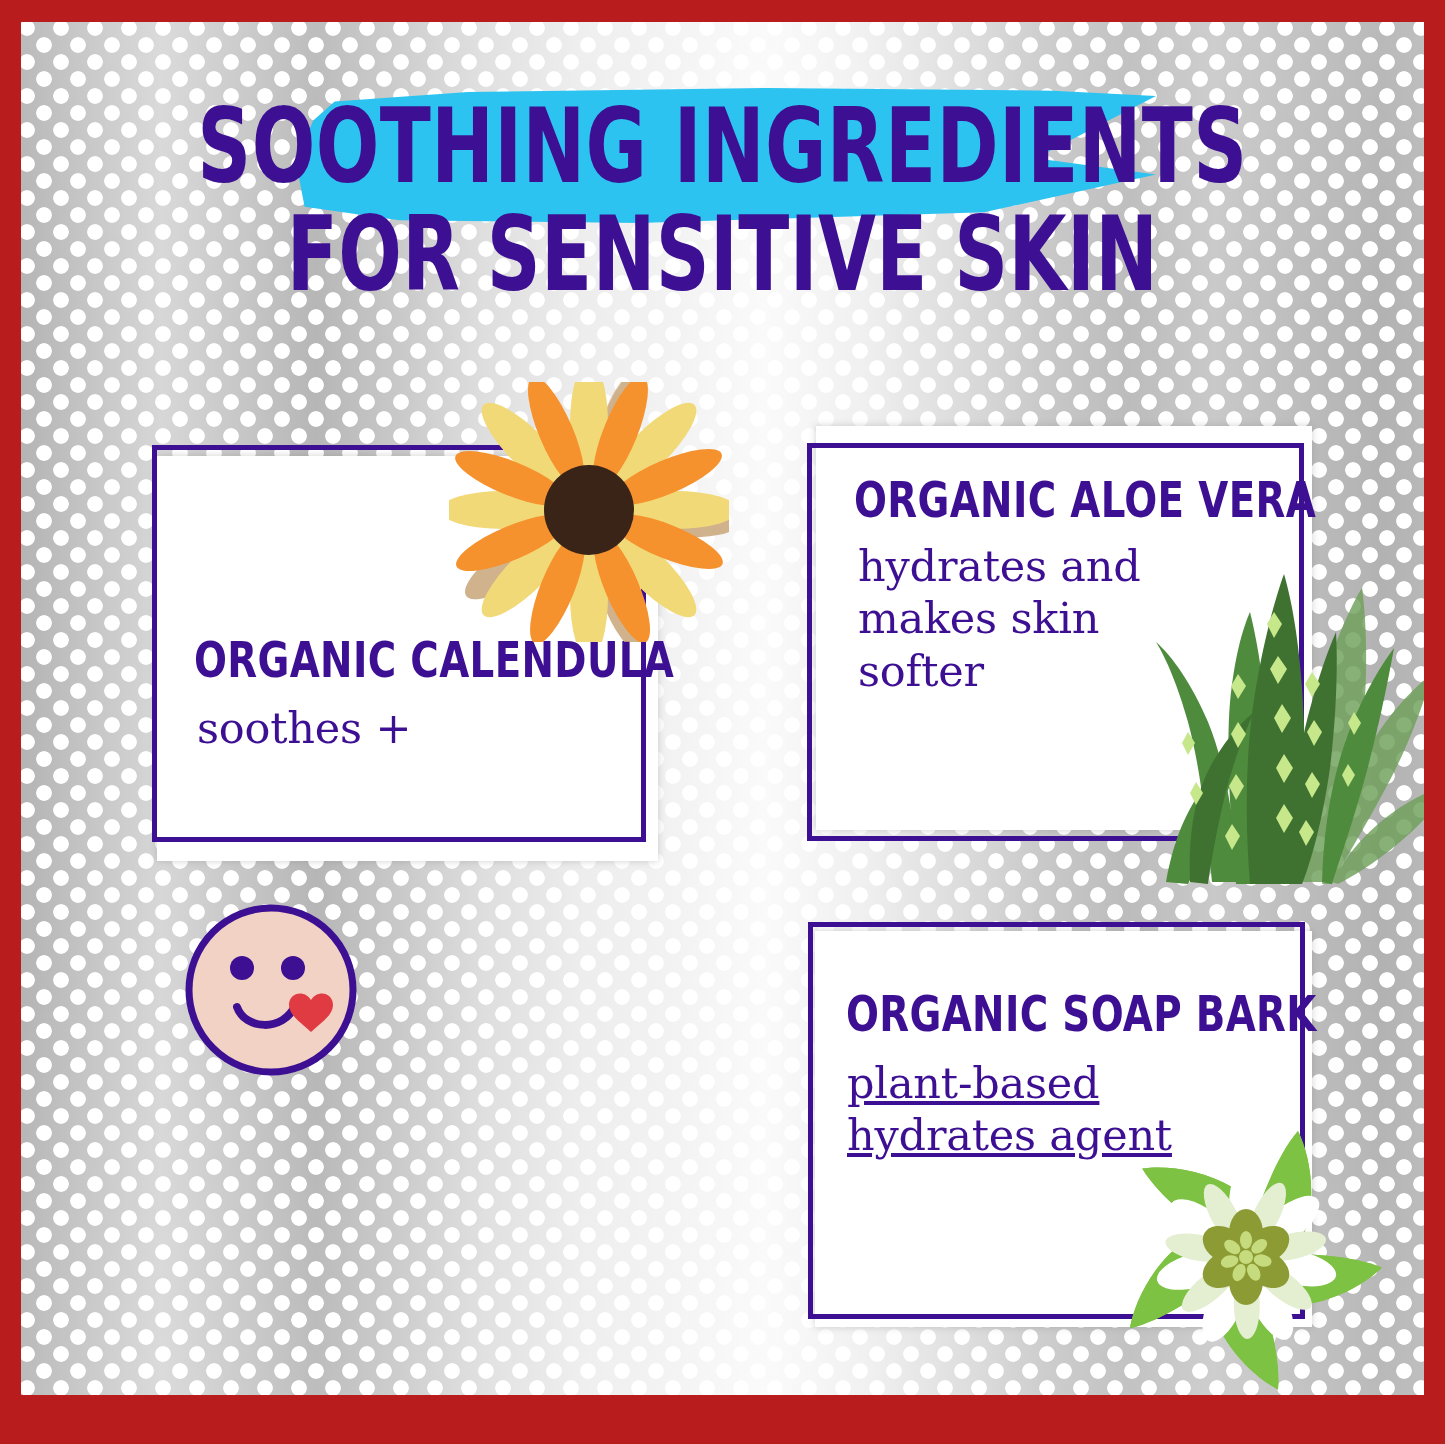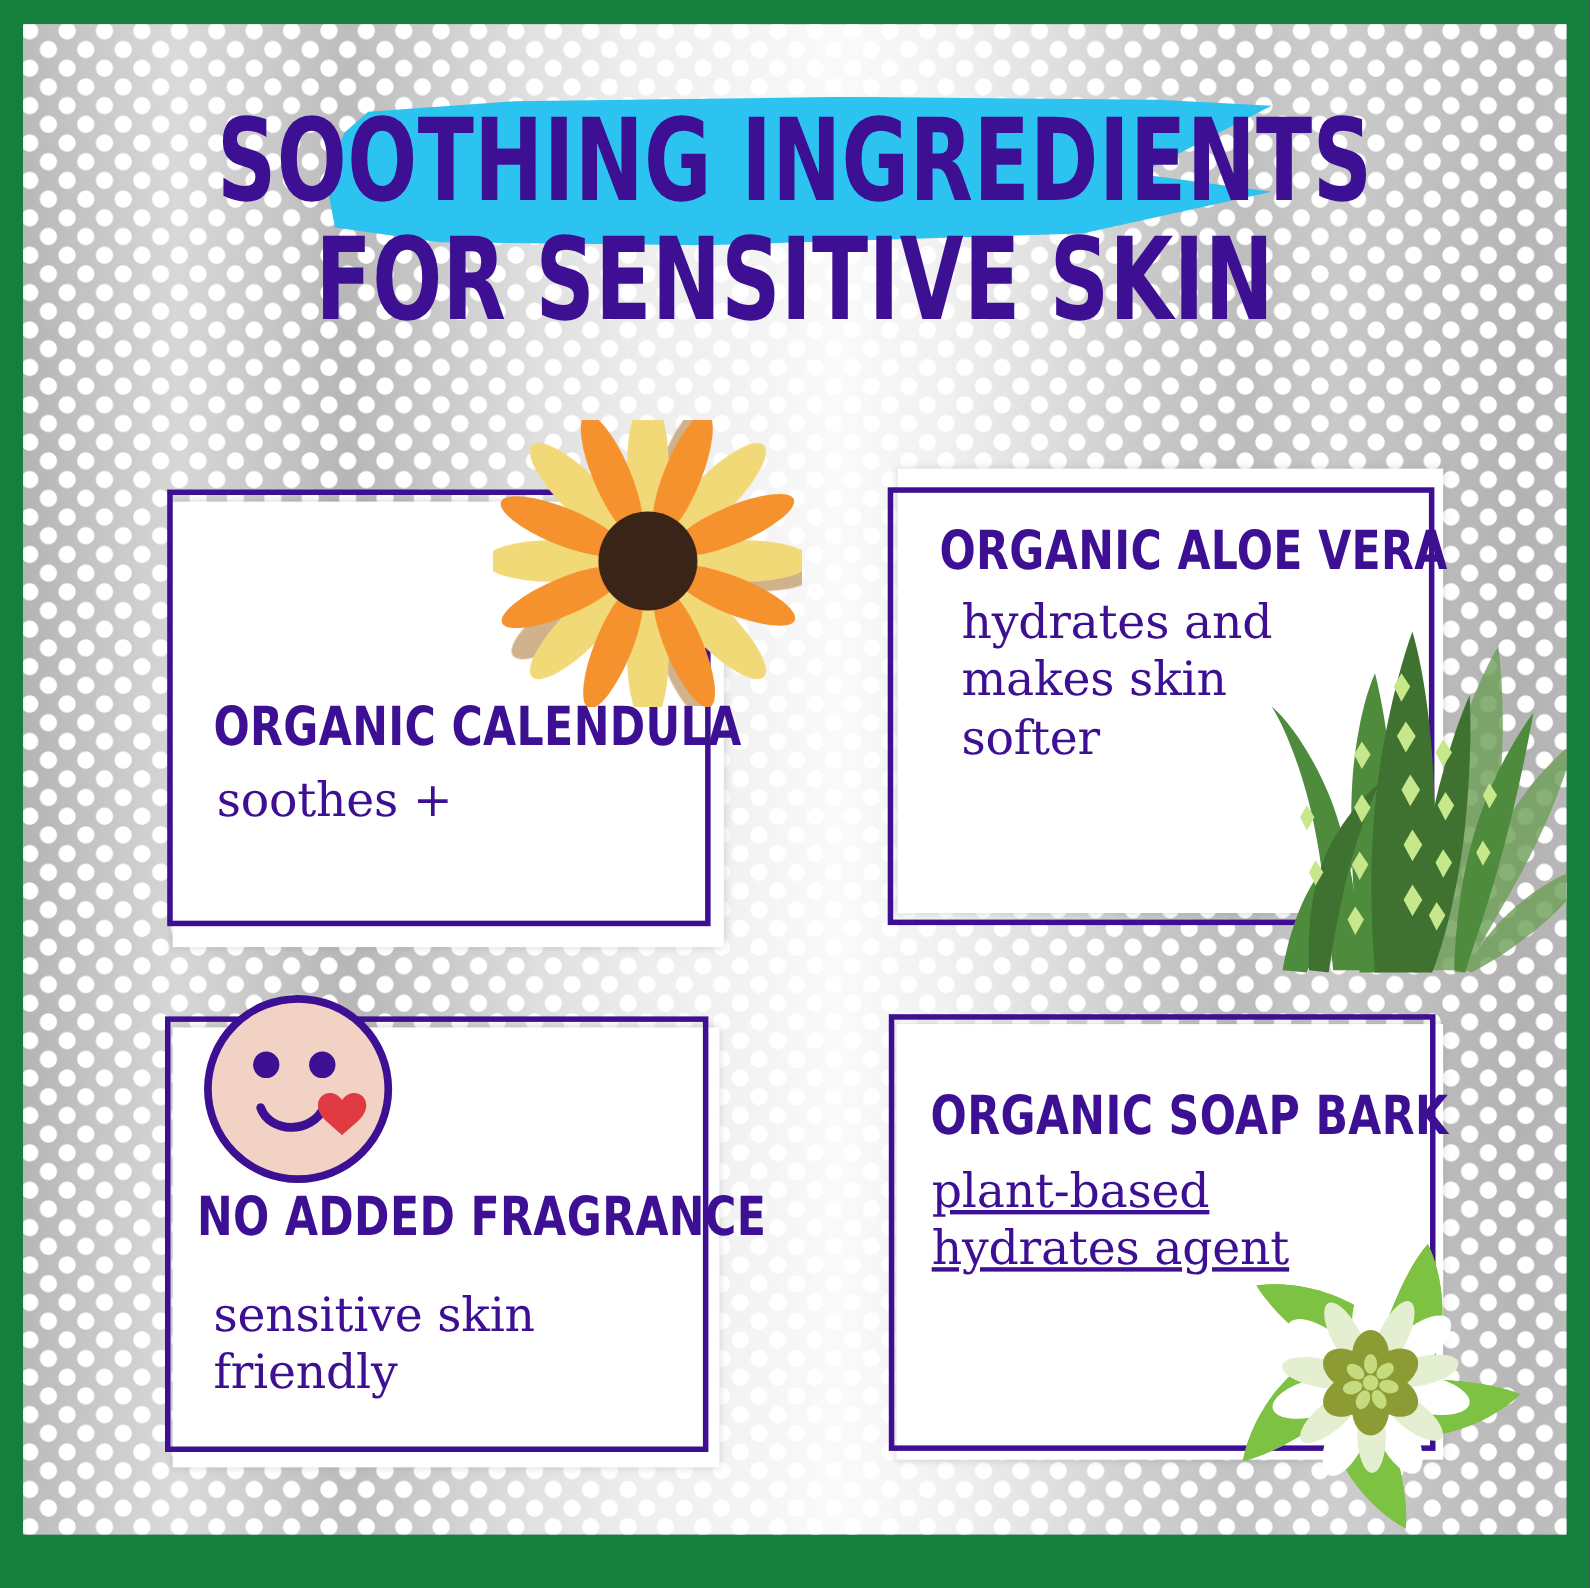--- a/index.html
+++ b/index.html
@@ -9,21 +9,21 @@
     height: 1444px;
     overflow: hidden;
     font-family: "Liberation Sans", sans-serif;
     background: #3B0F9E;
   }
 
   #poster {
     position: relative;
     width: 1445px;
     height: 1444px;
-    background: #15803d;
+    background: #b91c1c;
     overflow: hidden;
   }
 
   
   #canvas {
     position: absolute;
     left: 21px;
     top: 22px;
     width: 1403px;
     height: 1373px;
@@ -150,21 +150,21 @@
   #card-calendula { left: 118px; top: 415px; width: 520px; height: 425px; }
   #card-calendula .paper { left: 18px; top: 19px; width: 501px; height: 405px; }
   #card-calendula .frame { left: 13px; top: 8px; width: 494px; height: 397px; }
   #card-calendula .head { left: 55px; top: 198px; }
   #card-calendula .body-txt { left: 58px; top: 265px; text-align: center; }
 
   #card-aloe { left: 780px; top: 398px; width: 520px; height: 425px; }
   #card-aloe .paper { left: 15px; top: 6px; width: 496px; height: 404px; }
   #card-aloe .frame { left: 6px; top: 23px; width: 497px; height: 398px; }
   #card-aloe .head { left: 53px; top: 55px; }
-  #card-aloe .body-txt { left: 73px; top: 120px; }
+  #card-aloe .body-txt { left: 57px; top: 120px; }
 
   #card-fragrance { left: 118px; top: 890px; width: 520px; height: 425px; }
   #card-fragrance .paper { left: 18px; top: 22px; width: 497px; height: 400px; }
   #card-fragrance .frame { left: 11px; top: 12px; width: 494px; height: 396px; }
   #card-fragrance .head { left: 40px; top: 169px; }
   #card-fragrance .body-txt { left: 55px; top: 258px; }
 
   #card-soapbark { left: 780px; top: 895px; width: 520px; height: 420px; }
   #card-soapbark .paper { left: 14px; top: 14px; width: 497px; height: 396px; }
   #card-soapbark .frame { left: 7px; top: 5px; width: 497px; height: 397px; }
@@ -209,29 +209,20 @@
       <div class="paper"></div>
       <div class="frame"></div>
       <div class="txt head">ORGANIC ALOE VERA</div>
       <div class="txt body-txt">
         <div>hydrates and</div>
         <div>makes skin</div>
         <div>softer</div>
       </div>
     </div>
 
-    <div class="card" id="card-fragrance">
-      <div class="paper"></div>
-      <div class="frame"></div>
-      <div class="txt head">NO ADDED FRAGRANCE</div>
-      <div class="txt body-txt">
-        <div>sensitive skin</div>
-        <div>friendly</div>
-      </div>
-    </div>
 
     <div class="card" id="card-soapbark">
       <div class="paper"></div>
       <div class="frame"></div>
       <div class="txt head">ORGANIC SOAP BARK</div>
       <div class="txt body-txt">
         <div>plant-based</div>
         <div>hydrates agent</div>
       </div>
     </div>

